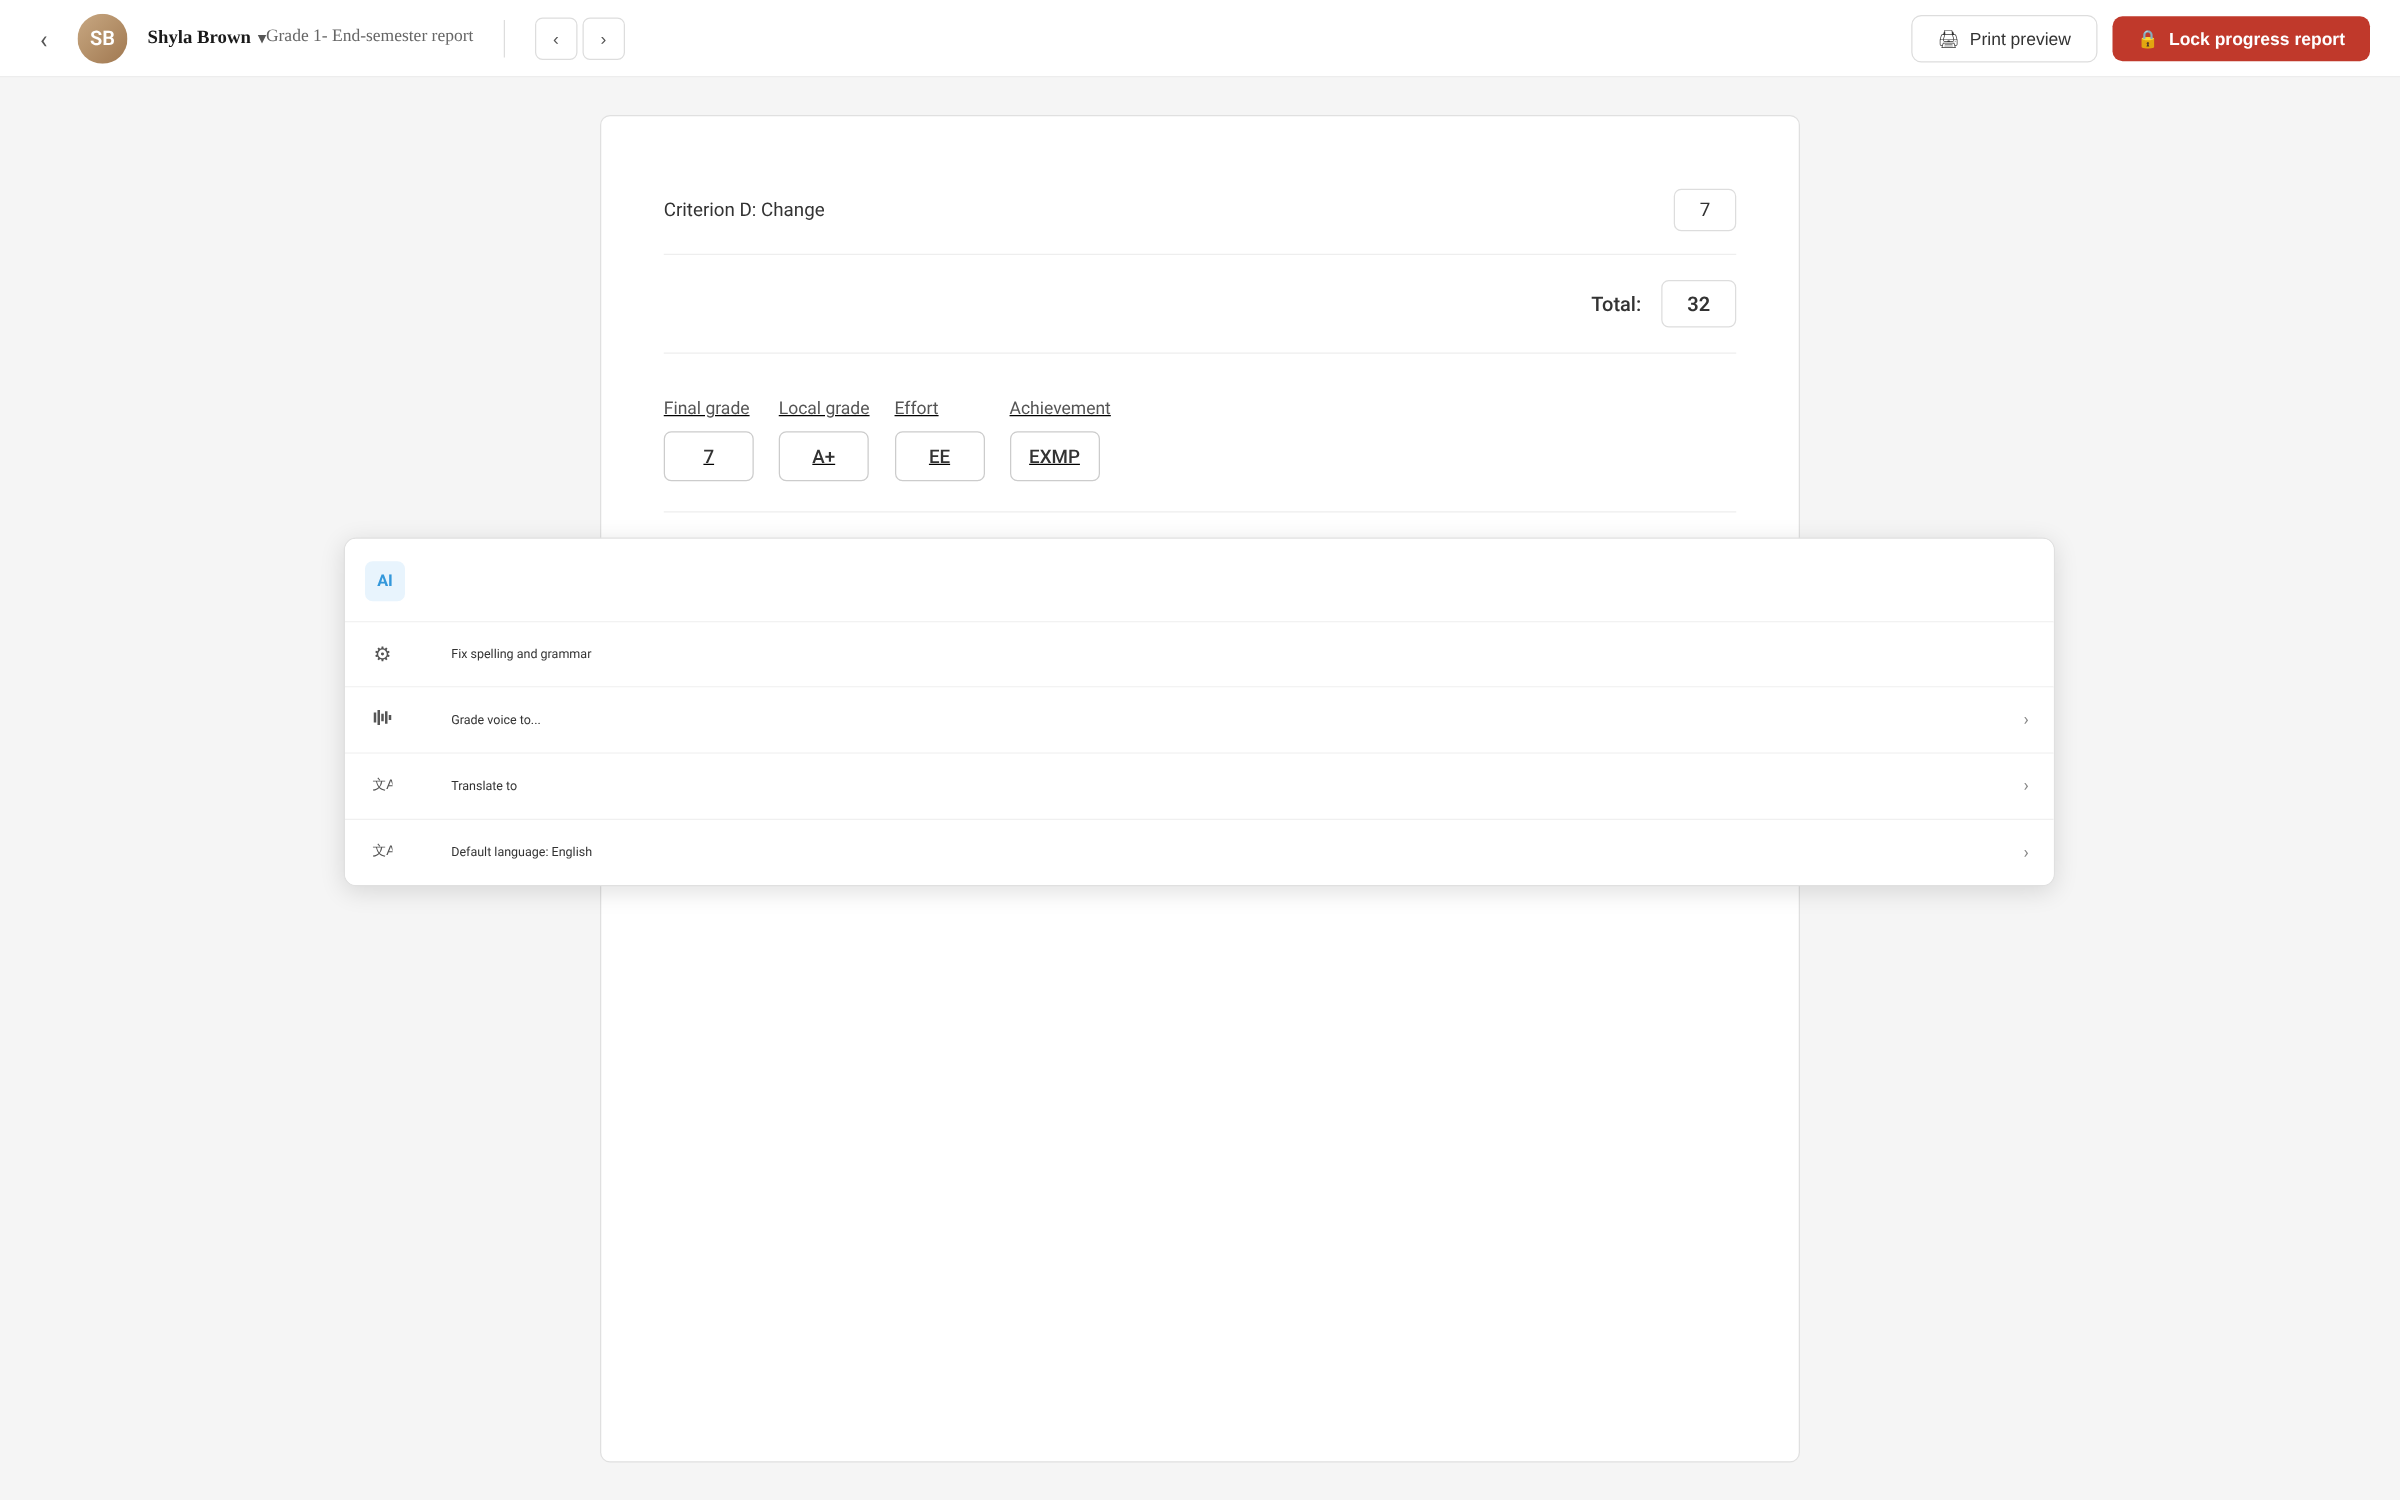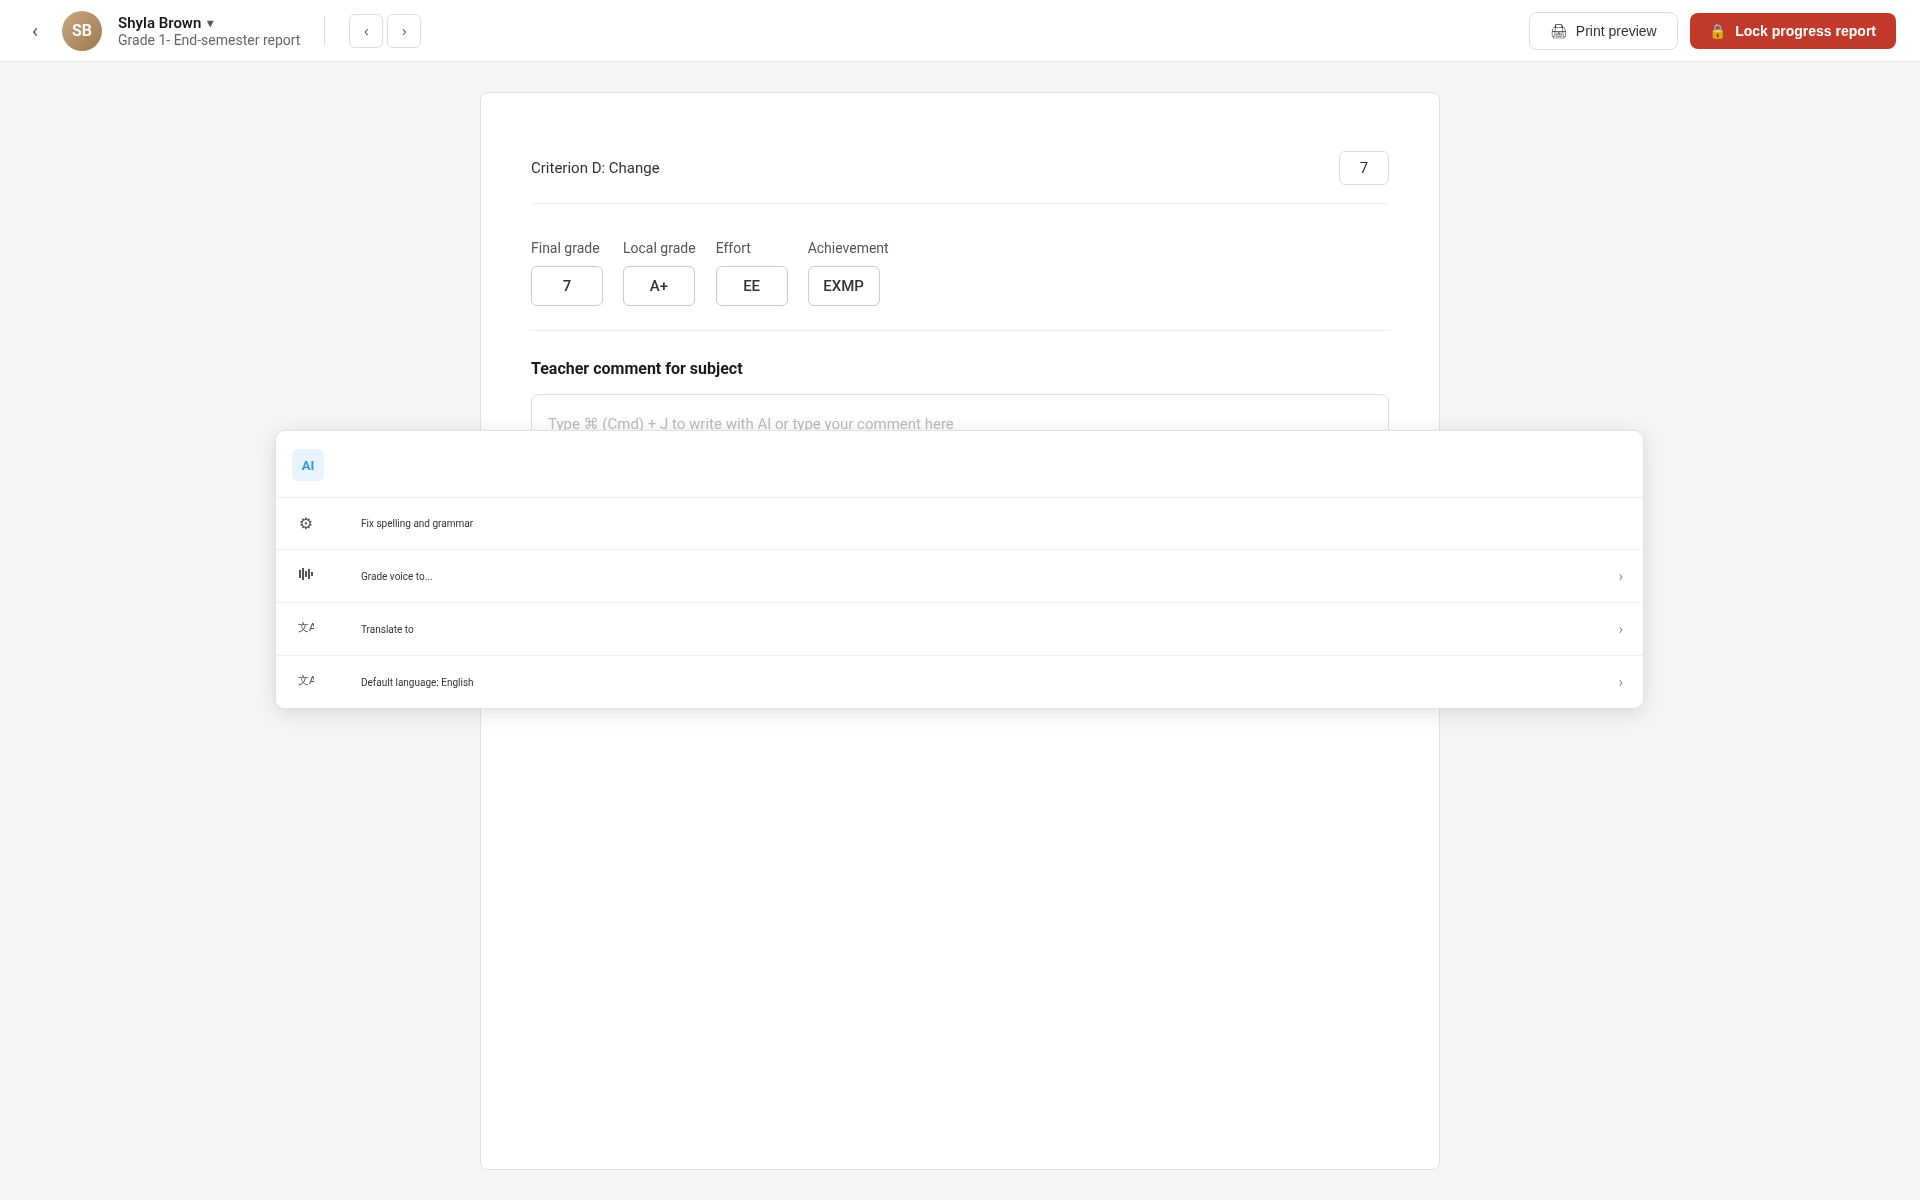--- a/index.html
+++ b/index.html
@@ -65,21 +65,22 @@
       display: flex;
       align-items: center;
       justify-content: center;
       color: white;
       font-size: 16px;
       font-weight: 600;
     }
 
     .user-info {
       display: flex;
-      flex-direction: column;
+      flex-direction: row;
+      font-family: Liberation Serif, serif;
     }
 
     .user-name {
       font-size: 15px;
       font-weight: 600;
       color: #1a1a1a;
       display: flex;
       align-items: center;
       gap: 6px;
     }
@@ -237,20 +238,21 @@
     .grades-row {
       display: flex;
       gap: 20px;
       margin-top: 12px;
     }
 
     .grade-item {
       display: flex;
       flex-direction: column;
       gap: 10px;
+      text-decoration: underline;
     }
 
     .grade-label {
       font-size: 14px;
       color: #555;
     }
 
     .grade-value {
       width: 72px;
       height: 40px;
@@ -411,20 +413,24 @@
 </div>
 
 <div class="main-content">
   <div class="report-card">
 
     <div class="criterion-row">
       <span class="criterion-label">Criterion D: Change</span>
       <div class="criterion-score">7</div>
     </div>
 
+    <div class="total-row">
+      <span class="total-label">Total:</span>
+      <div class="total-value">32</div>
+    </div>
 
     <div class="grades-section">
       <div class="grades-row">
         <div class="grade-item">
           <span class="grade-label">Final grade</span>
           <div class="grade-value">7</div>
         </div>
         <div class="grade-item">
           <span class="grade-label">Local grade</span>
           <div class="grade-value">A+</div>

